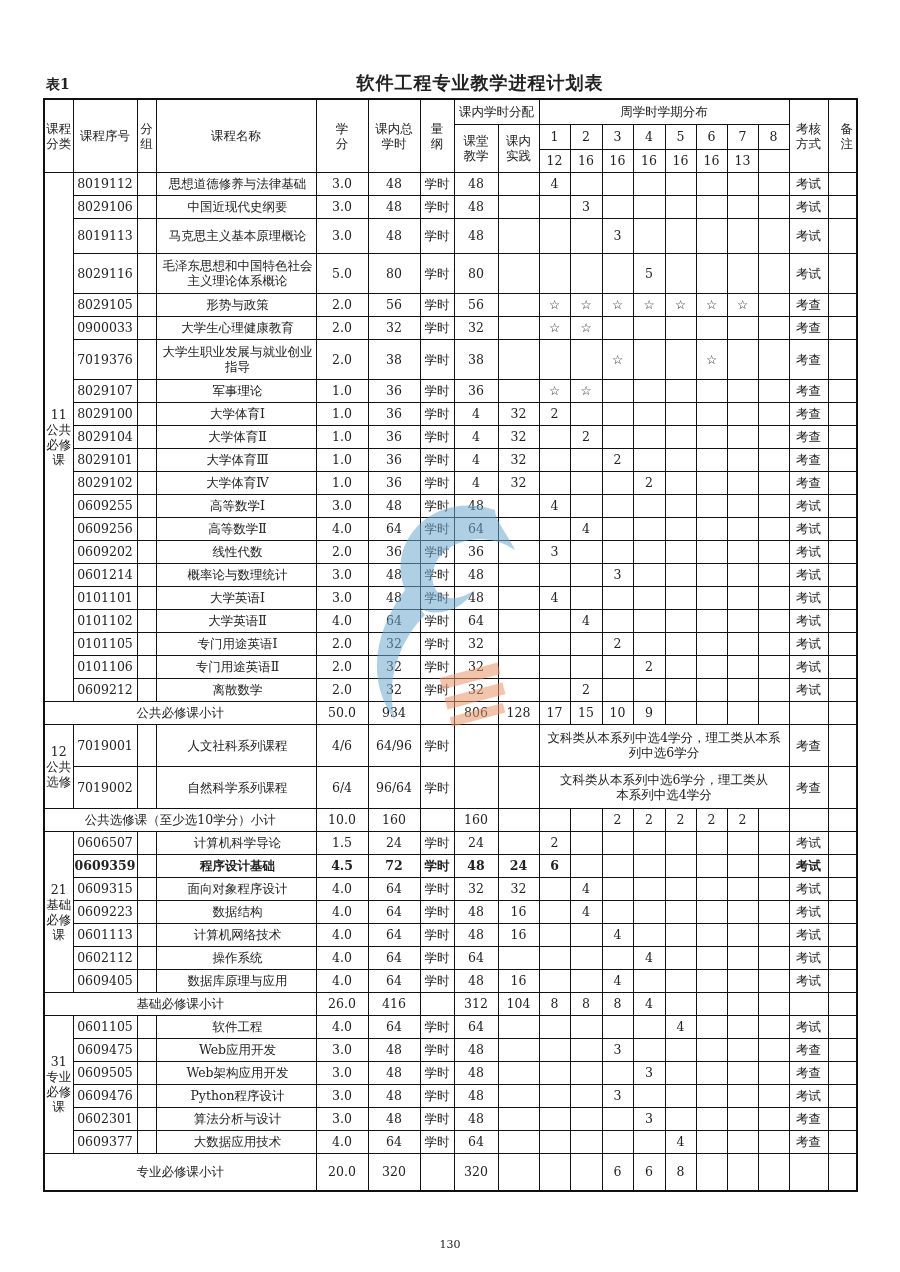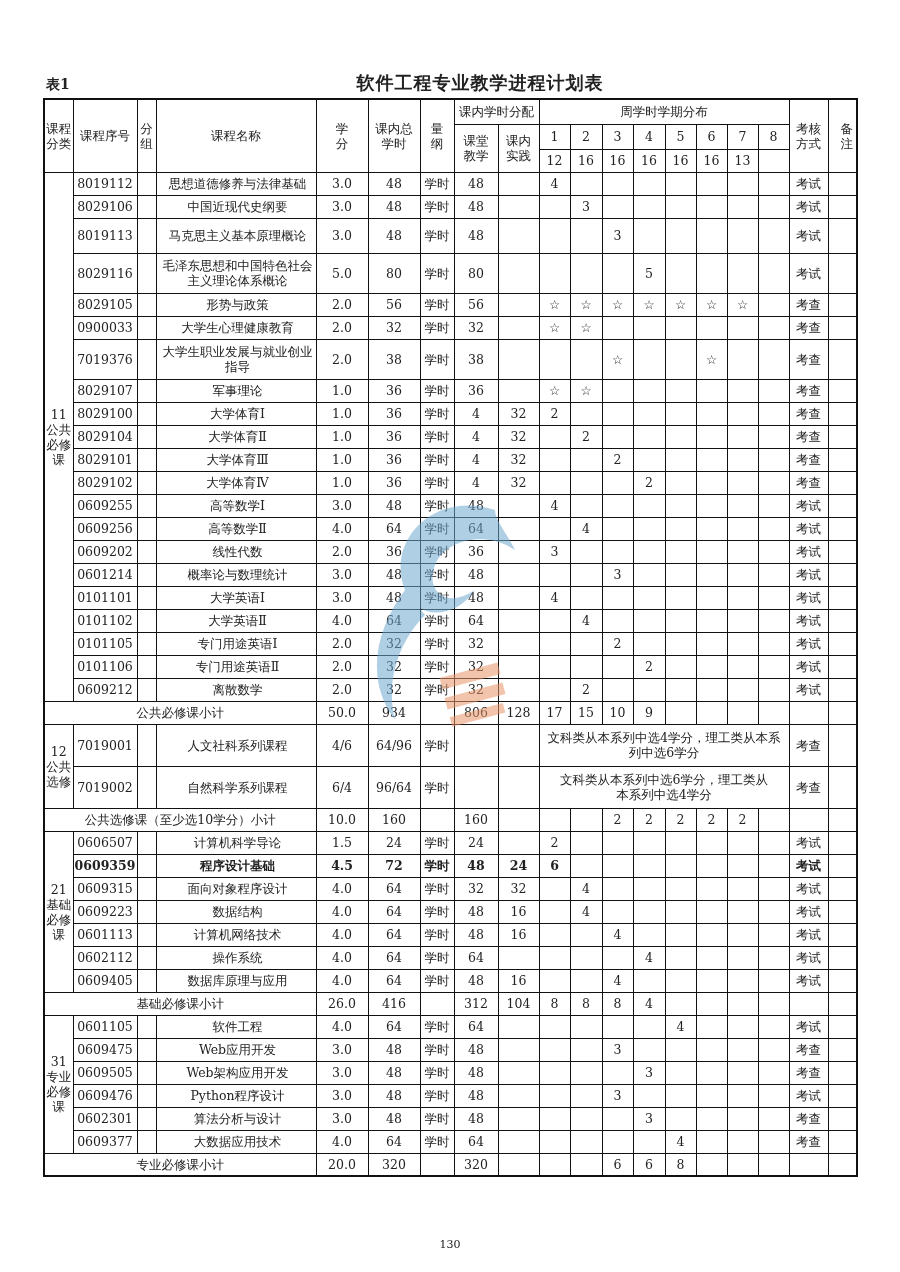--- a/index.html
+++ b/index.html
@@ -839,21 +839,21 @@
         <td class="num"></td>
         <td class="num"></td>
         <td class="num"></td>
         <td class="num">4</td>
         <td class="num"></td>
         <td class="num"></td>
         <td class="num"></td>
         <td>考查</td>
         <td></td>
       </tr>
-      <tr style="height: 23px; margin-left: 7px;">
+      <tr style="height: 38px; margin-left: 7px;">
         <td colspan="4">专业必修课小计</td>
         <td class="num">20.0</td>
         <td class="num">320</td>
         <td></td>
         <td class="num">320</td>
         <td class="num"></td>
         <td class="num"></td>
         <td class="num"></td>
         <td class="num">6</td>
         <td class="num">6</td>

